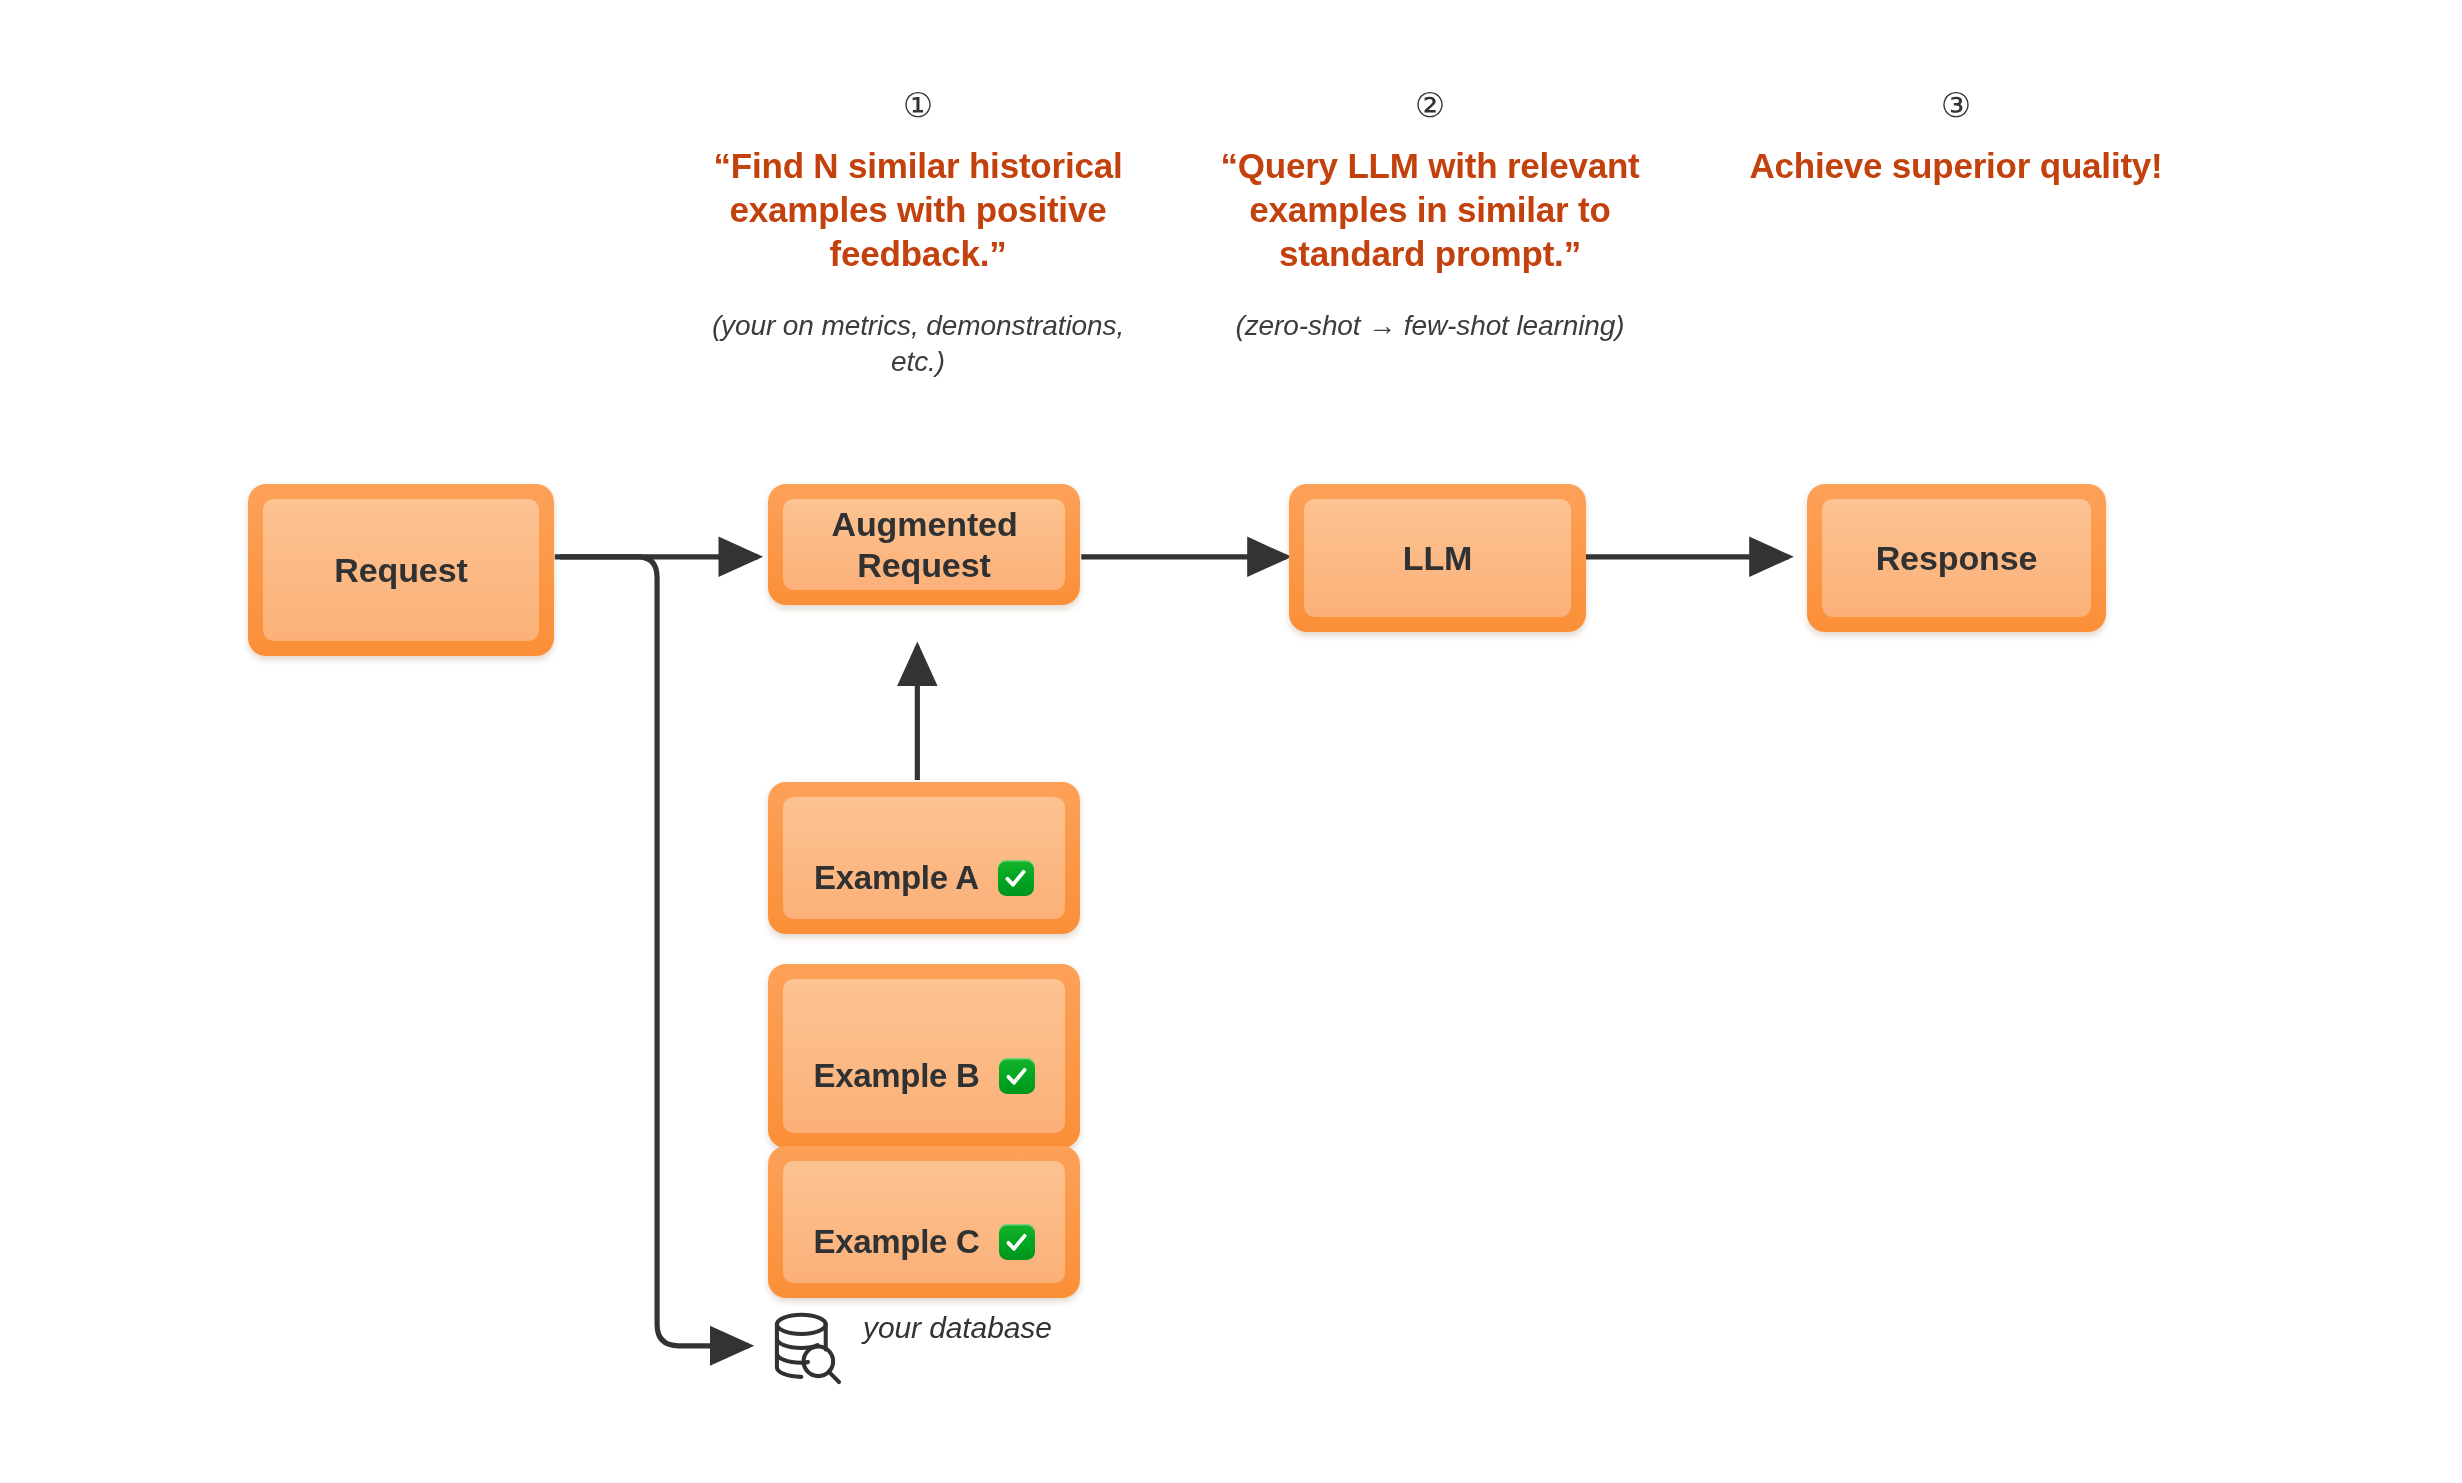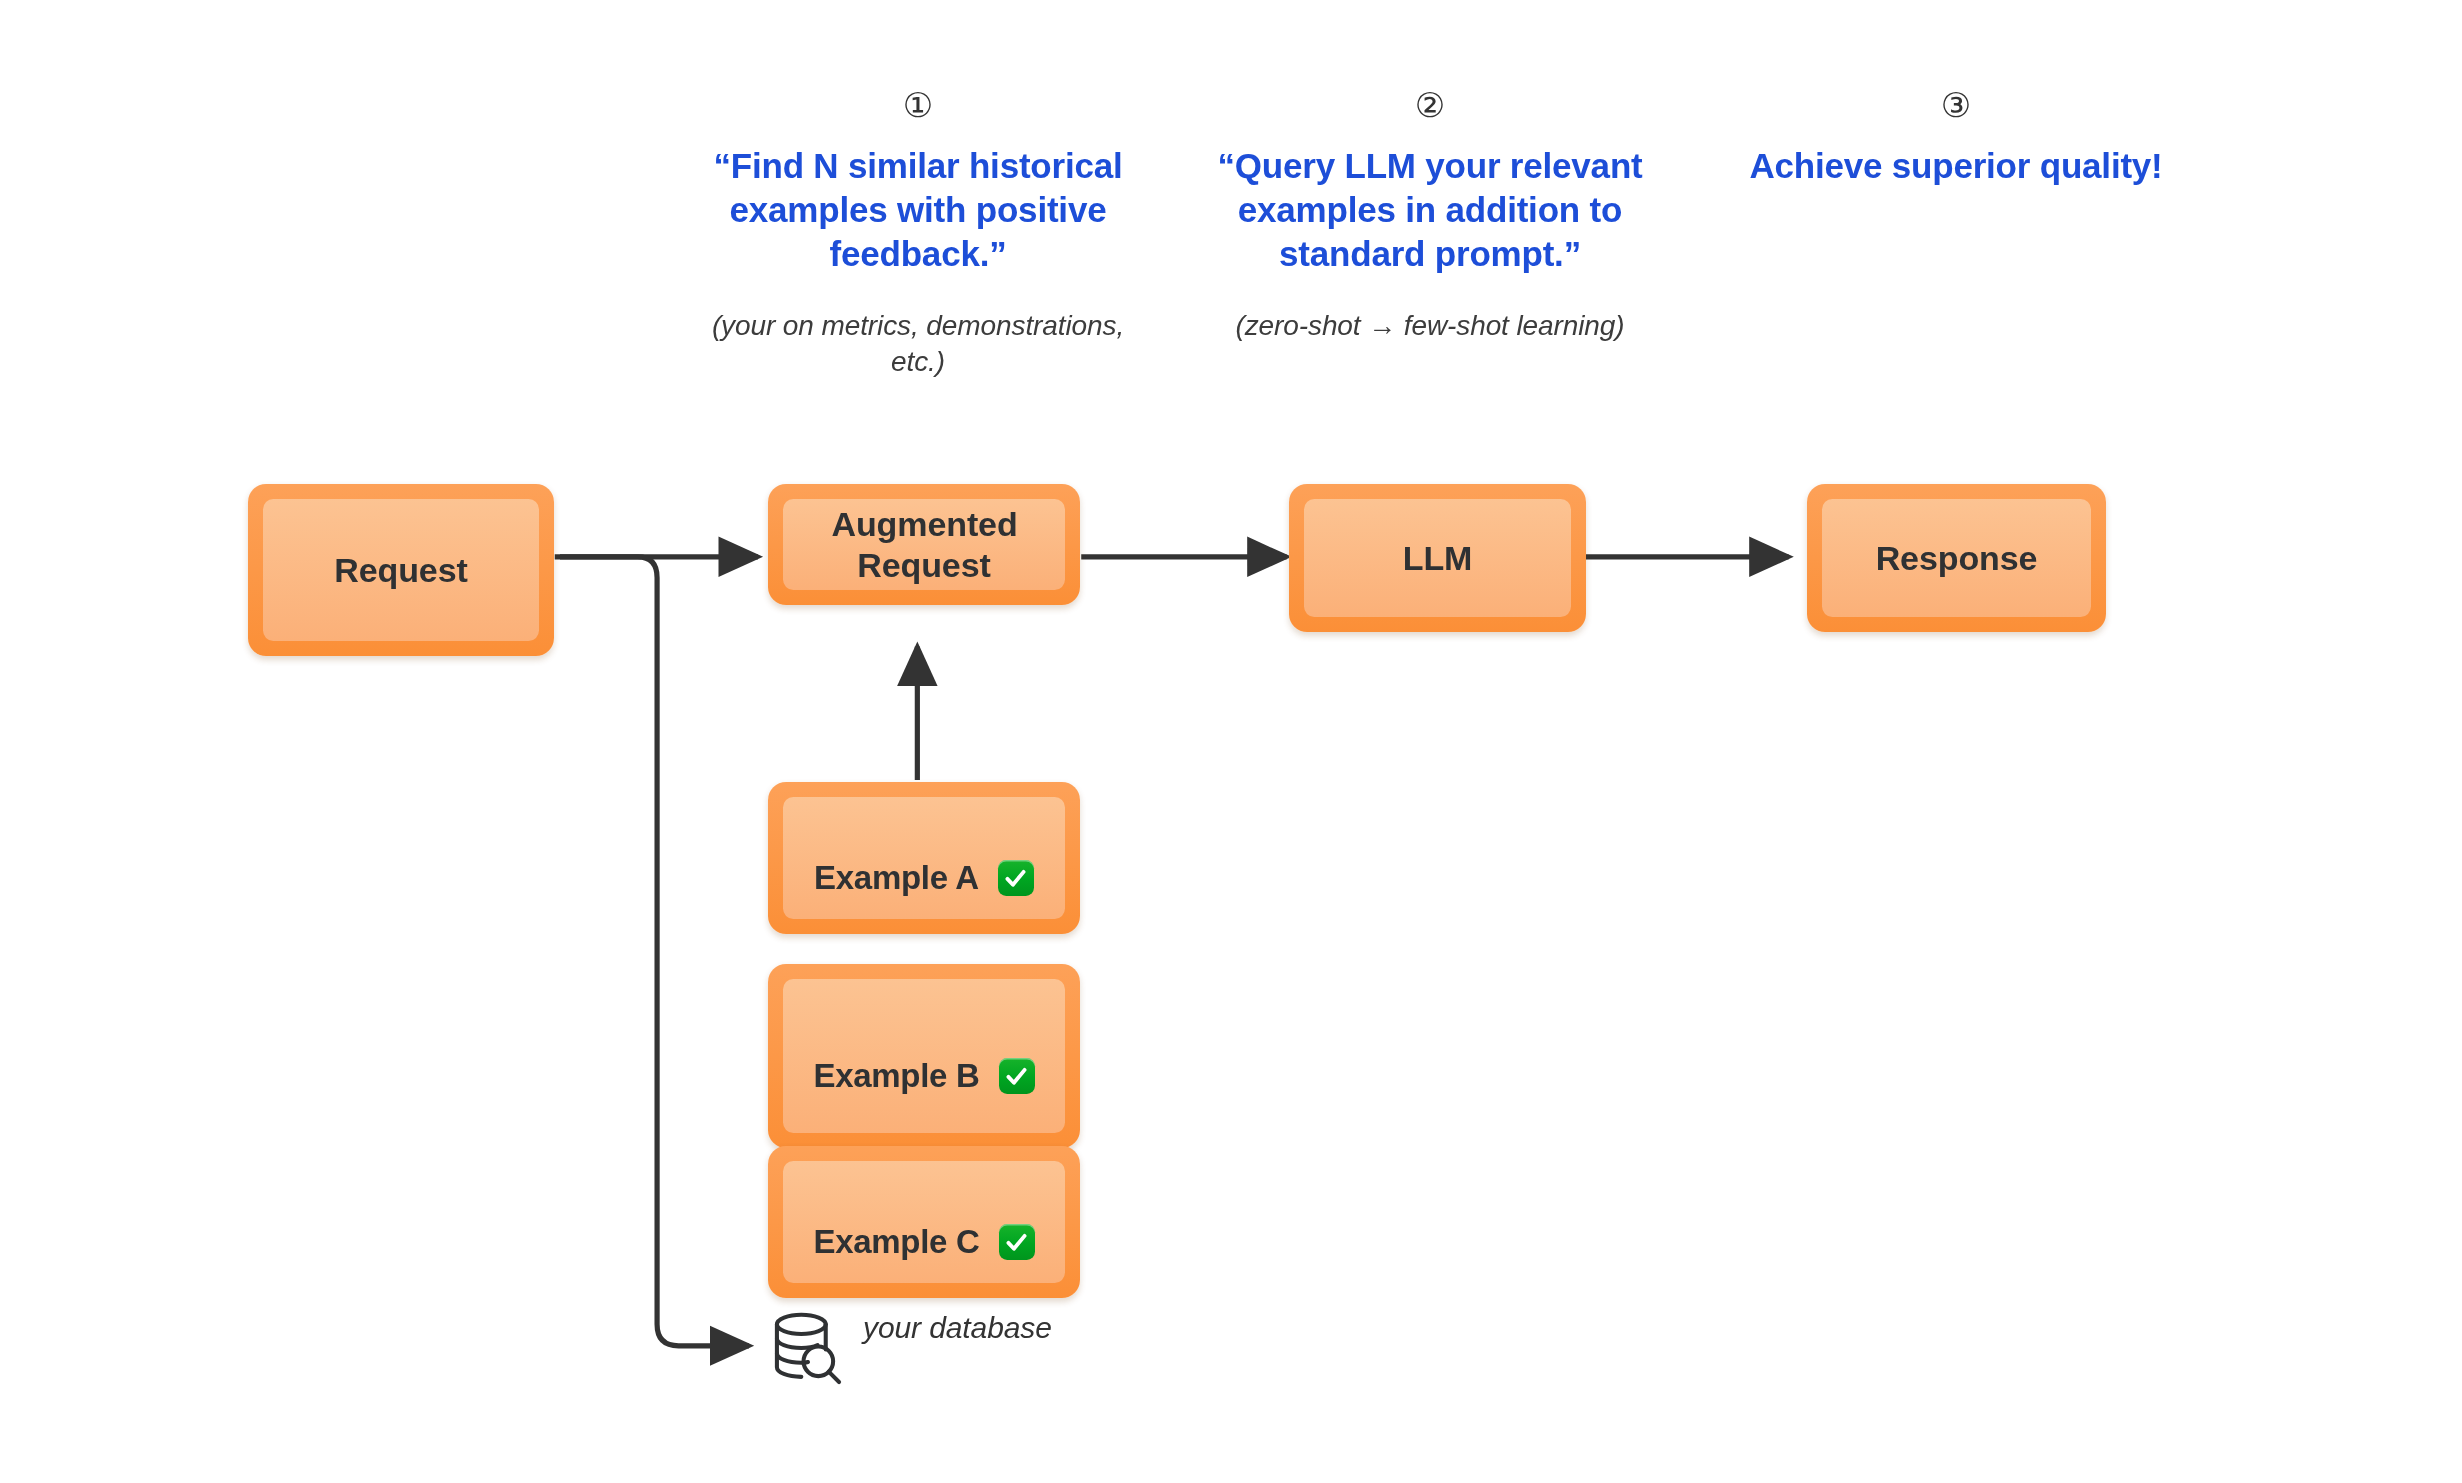--- a/index.html
+++ b/index.html
@@ -42,21 +42,21 @@
     font-size: 34px;
     line-height: 1;
     color: #333333;
     font-family: "DejaVu Sans", sans-serif;
     margin-bottom: 22px;
   }
   .step-title {
     font-size: 35px;
     line-height: 1.25;
     font-weight: bold;
-    color: #1d4ed8;
+    color: #c2410c;
     letter-spacing: -0.2px;
   }
   .step-sub {
     margin-top: 33px;
     font-size: 28px;
     line-height: 1.28;
     font-style: italic;
     color: #3c3c3c;
     letter-spacing: -0.1px;
   }
@@ -156,21 +156,21 @@
   </svg>
 
   <div class="step-col" style="left:690px; top:88px; width:456px;">
     <div class="step-badge">①</div>
     <div class="step-title">“Find N similar historical examples with positive feedback.”</div>
     <div class="step-sub">(your on metrics, demonstrations, etc.)</div>
   </div>
 
   <div class="step-col" style="left:1202px; top:88px; width:456px;">
     <div class="step-badge">②</div>
-    <div class="step-title">“Query LLM your relevant examples in addition to standard prompt.”</div>
+    <div class="step-title">“Query LLM with relevant examples in similar to standard prompt.”</div>
     <div class="step-sub">(zero-shot → few-shot learning)</div>
   </div>
 
   <div class="step-col" style="left:1728px; top:88px; width:456px;">
     <div class="step-badge">③</div>
     <div class="step-title">Achieve superior quality!</div>
   </div>
 
   <div class="node" style="left:248px; top:484px; width:306px; height:172px;">
     <div class="inner">

